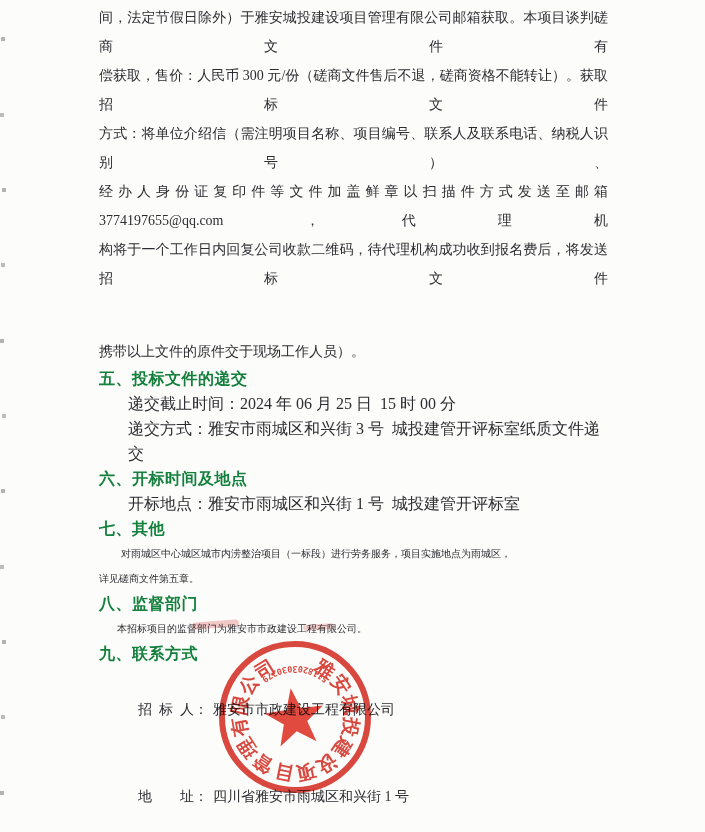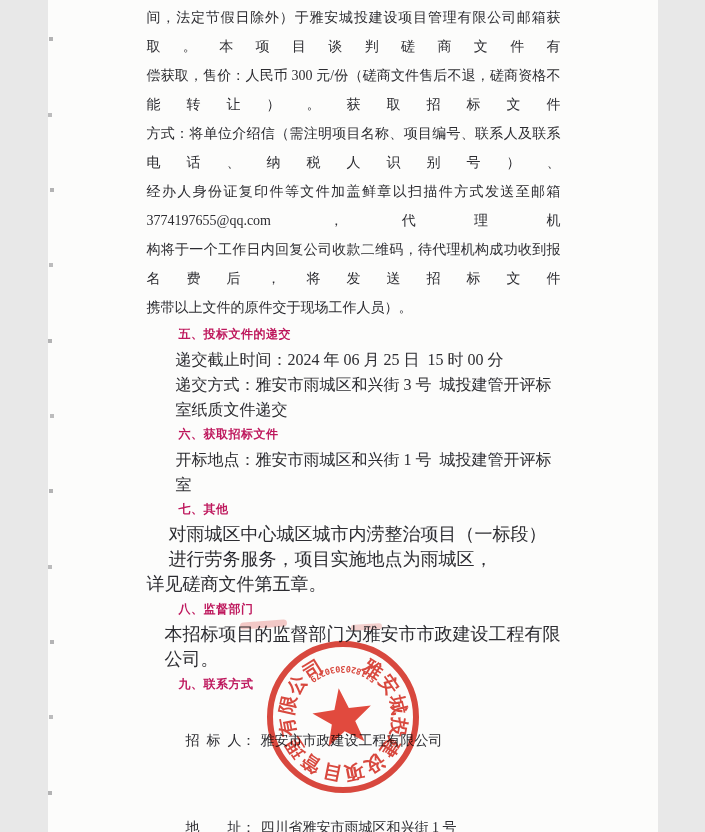--- a/index.html
+++ b/index.html
@@ -1,39 +1,38 @@
 <!DOCTYPE html>
 <html><head>
 <meta charset="utf-8">
 <style>
   html,body{margin:0;padding:0;background:#e8e8e8;}
   .page{
     position:relative;
-    width:610px;height:832px;
+    width:705px;height:832px;
     margin:0 auto;
     background:#fcfcfb;
     overflow:hidden;
     font-family:"Liberation Serif","DejaVu Serif",serif;
     color:#2c2c31;
     box-sizing:border-box;
     padding:3px 97px 0 99px;
   }
   .intro-line{
     font-size:14px;line-height:29px;
     text-align:justify;text-align-last:justify;
   }
-  .intro-line.last{text-align-last:left;}
+  .intro-line.last{text-align-last:left;margin-top:44px;}
   .sec-h{
-    font-size:12px;line-height:25px;font-weight:700;
-    color:#be185d;letter-spacing:0.5px;
+    font-size:16px;line-height:25px;font-weight:700;
+    color:#15803d;letter-spacing:0.5px;
     font-family:"Liberation Sans","DejaVu Sans",sans-serif;
-    margin-left:32px;
   }
   .sec-line{font-size:16px;line-height:25px;padding-left:29px;white-space:pre-wrap;}
-  .para-line{font-size:18px;line-height:25px;white-space:pre-wrap;}
+  .para-line{font-size:10px;line-height:25px;white-space:pre-wrap;}
   .ind1{padding-left:22px;}
   .ind2{padding-left:18px;}
   .row{font-size:14px;line-height:29px;padding-left:18px;white-space:pre-wrap;}
   .lbl{
     display:inline-block;width:56px;
     text-align:justify;text-align-last:justify;
     vertical-align:bottom;
   }
   .val{margin-left:5px;}
   
@@ -76,21 +75,21 @@
     <div class="intro-line last">携带以上文件的原件交于现场工作人员）。</div>
   </div>
 
   <div>
     <div class="sec-h">五、投标文件的递交</div>
     <div class="sec-line">递交截止时间：2024 年 06 月 25 日  15 时 00 分</div>
     <div class="sec-line">递交方式：雅安市雨城区和兴街 3 号  城投建管开评标室纸质文件递交</div>
   </div>
 
   <div>
-    <div class="sec-h">六、获取招标文件</div>
+    <div class="sec-h">六、开标时间及地点</div>
     <div class="sec-line">开标地点：雅安市雨城区和兴街 1 号  城投建管开评标室</div>
   </div>
 
   <div>
     <div class="sec-h">七、其他</div>
     <div class="para-line ind1">对雨城区中心城区城市内涝整治项目（一标段）进行劳务服务，项目实施地点为雨城区，</div>
     <div class="para-line">详见磋商文件第五章。</div>
   </div>
 
   <div>

